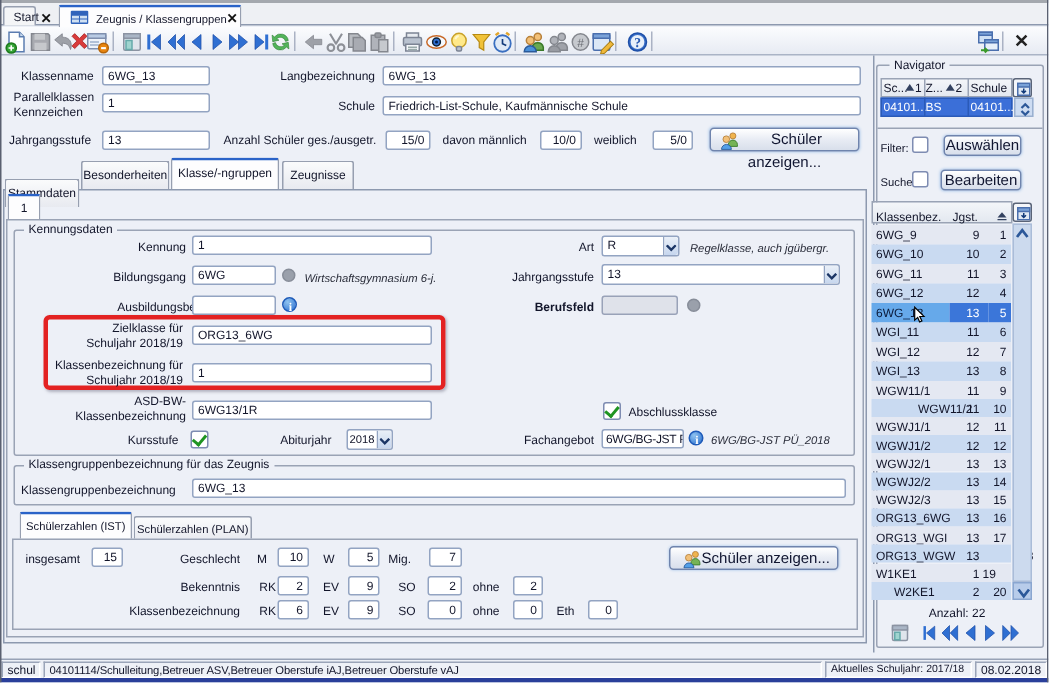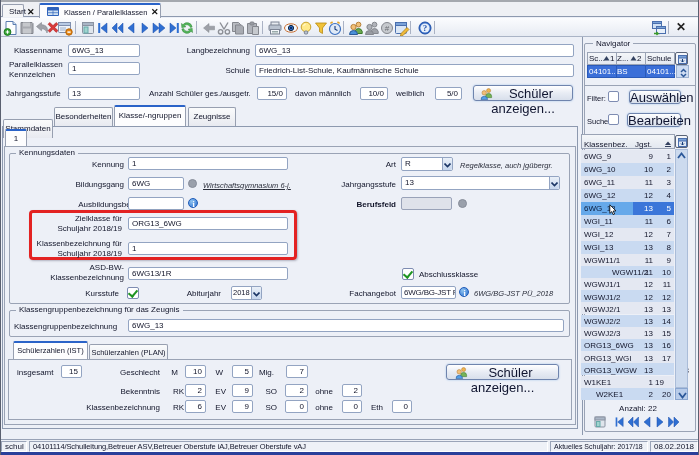--- a/index.html
+++ b/index.html
@@ -6,21 +6,21 @@
 body{font-family:"Liberation Sans",sans-serif;font-size:8px;color:#12152a;background:#edf0f7;position:relative;}
 .abs{position:absolute;}
 .lbl{position:absolute;white-space:nowrap;color:#12152a;}
 .r{text-align:right;}
 .inp{position:absolute;background:#fff;border:1px solid #93a4c2;border-radius:2px;font-size:8px;line-height:11px;padding:0 3px;white-space:nowrap;overflow:hidden;}
 .ginp{position:absolute;background:#dfe2ea;border:1px solid #99a2b8;border-radius:2px;}
 .it{font-style:italic;font-size:7.5px;color:#2a2d3a;}
 .cb{position:absolute;width:12px;height:12px;background:#fff;border:1px solid #7e8cb2;border-radius:2px;}
 .chk:after{content:"";position:absolute;left:2px;top:0px;width:4px;height:7px;border:solid #1f9422;border-width:0 2px 2px 0;transform:rotate(40deg);}
 .dot{position:absolute;width:9px;height:9px;border-radius:50%;background:#9aa0ab;border:1px solid #878d99;}
-.btn{position:absolute;background:linear-gradient(#ffffff,#e8ecf4 50%,#d8dfeb);border:1px solid #6f84ad;border-radius:3px;box-shadow:0 0 2px #9fc0e8;font-size:13px;color:#101530;text-align:center;}
+.btn{position:absolute;background:linear-gradient(#ffffff,#e8ecf4 50%,#d8dfeb);border:1px solid #6f84ad;border-radius:3px;box-shadow:0 0 2px #9fc0e8;font-size:10px;color:#101530;text-align:center;}
 .fs{position:absolute;border:1px solid #9aa3b5;border-radius:2px;}
 .leg{position:absolute;background:#edf0f7;padding:0 3px;white-space:nowrap;}
 .sep{position:absolute;top:21px;width:1px;height:13px;background:#aab2c4;}
 svg{display:block;}
 .tabtxt{font-size:8px;color:#15182c;}
 </style></head>
 <body>
 
 <div class="abs" style="left:0;top:0;width:699px;height:2px;background:#a4a8ae;"></div>
 <div class="abs" style="left:0;top:2px;width:699px;height:15px;background:#eef0f4;border-bottom:1px solid #8d99af;"></div>
@@ -28,21 +28,21 @@
   <span class="tabtxt" style="position:absolute;left:6px;top:2px;">Start</span>
   <span style="position:absolute;left:24px;top:1.5px;font-size:9px;font-weight:bold;color:#111;">✕</span>
 </div>
 <div class="abs" style="left:39px;top:3px;width:122px;height:15px;background:#fdfdfe;border:1px solid #979fb0;border-bottom:none;border-top:2px solid #2a63c8;border-radius:2px 2px 0 0;">
   <svg style="position:absolute;left:7px;top:2px;" width="12" height="9">
       <rect x="0" y="0" width="12" height="9" rx="1" fill="#2f63bb"></rect>
       <rect x="1" y="3.5" width="10" height="4.5" fill="#cfe0f2"></rect>
       <line x1="1" y1="5.7" x2="11" y2="5.7" stroke="#2f63bb" stroke-width="0.7"></line>
       <line x1="6" y1="3.5" x2="6" y2="8" stroke="#2f63bb" stroke-width="0.7"></line>
     </svg>
-  <span class="tabtxt" style="position:absolute;left:24px;top:2.5px;font-size:7.5px;">Klassen / Parallelklassen</span>
+  <span class="tabtxt" style="position:absolute;left:24px;top:2.5px;font-size:7.5px;">Zeugnis / Klassengruppen</span>
   <span style="position:absolute;left:111px;top:1.5px;font-size:9px;font-weight:bold;color:#111;">✕</span>
 </div>
 
 <div class="abs" style="left:0;top:18px;width:699px;height:19px;background:linear-gradient(#fbfcfe,#e7ebf3);border-bottom:1px solid #aab4c6;"></div>
 <div id="toolbar">
     <div class="abs" style="left:3px;top:20px;width:16px;height:16px;">
       <svg width="16" height="16" viewBox="0 0 16 16">
         <path d="M3 1.5 h7 l3 3 v10 h-10 z" fill="#fdfefe" stroke="#5a7cb0"></path>
         <path d="M10 1.5 v3 h3" fill="#cfe0f2" stroke="#5a7cb0"></path>
         <circle cx="4.5" cy="12" r="3.4" fill="#35a435" stroke="#1d7a1d"></circle>
@@ -281,21 +281,21 @@
     <div class="lbl r" style="left:276px;top:160px;width:120px;text-align:right;">Art</div>
     <div class="inp" style="left:401px;top:157px;width:52px;height:14px;">R<div style="position:absolute;right:0;top:0;width:10px;height:12px;background:linear-gradient(#eaf0f8,#c6d6ee);border-left:1px solid #93a4c2;border-radius:0 2px 2px 0;">
         <svg width="7" height="5" viewBox="0 0 7 5" style="position:absolute;right:1.5px;top:4.5px;">
           <path d="M0.5 0.5 L3.5 3.5 L6.5 0.5" fill="none" stroke="#1c3666" stroke-width="1.6"></path>
         </svg>
       </div></div>
     <div class="lbl it" style="left:460px;top:161px;">Regelklasse, auch jgübergr.</div>
     <div class="lbl r" style="left:4px;top:180px;width:120px;">Bildungsgang</div>
     <div class="inp" style="left:128px;top:177px;width:56px;height:13px;">6WG</div>
     <div class="dot" style="left:188px;top:179px;"></div>
-    <div class="lbl it" style="left:203px;top:181px;text-decoration:underline;">Wirtschaftsgymnasium 6-j.</div>
+    <div class="lbl it" style="left:203px;top:181px;">Wirtschaftsgymnasium 6-j.</div>
     <div class="lbl r" style="left:276px;top:180px;width:120px;">Jahrgangsstufe</div>
     <div class="inp" style="left:401px;top:176px;width:159px;height:14px;">13<div style="position:absolute;right:0;top:0;width:10px;height:12px;background:linear-gradient(#eaf0f8,#c6d6ee);border-left:1px solid #93a4c2;border-radius:0 2px 2px 0;">
         <svg width="7" height="5" viewBox="0 0 7 5" style="position:absolute;right:1.5px;top:4.5px;">
           <path d="M0.5 0.5 L3.5 3.5 L6.5 0.5" fill="none" stroke="#1c3666" stroke-width="1.6"></path>
         </svg>
       </div></div>
     <div class="lbl r" style="left:20px;top:200px;width:120px;">Ausbildungsberuf</div>
     <div class="inp" style="left:128px;top:197px;width:56px;height:13px;"></div>
     <div class="abs" style="left:188px;top:198px;width:10px;height:10px;border-radius:50%;background:radial-gradient(circle at 35% 30%,#8fc3f0,#2a6fd0);border:1px solid #1d5ab8;">
       <span style="position:absolute;left:3.5px;top:0.5px;font-size:8px;color:#fff;font-family:'Liberation Serif',serif;font-weight:bold;">i</span>

